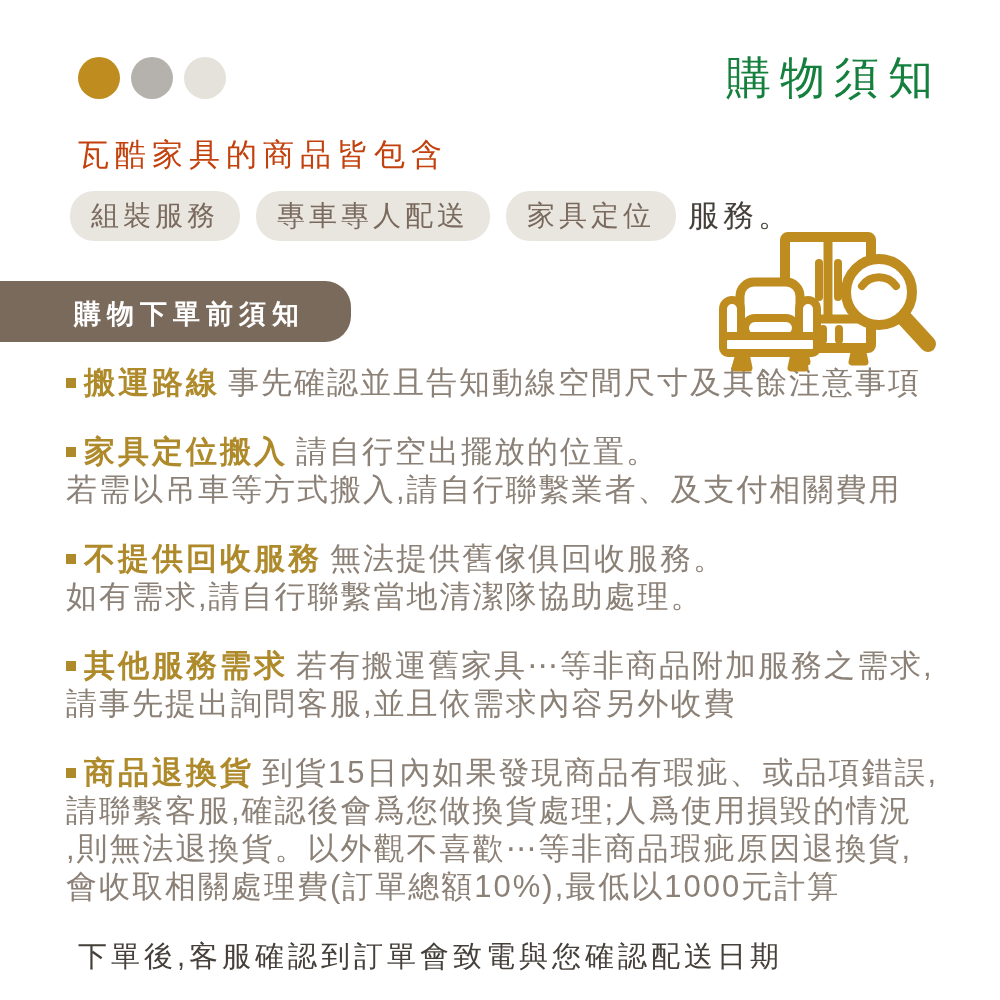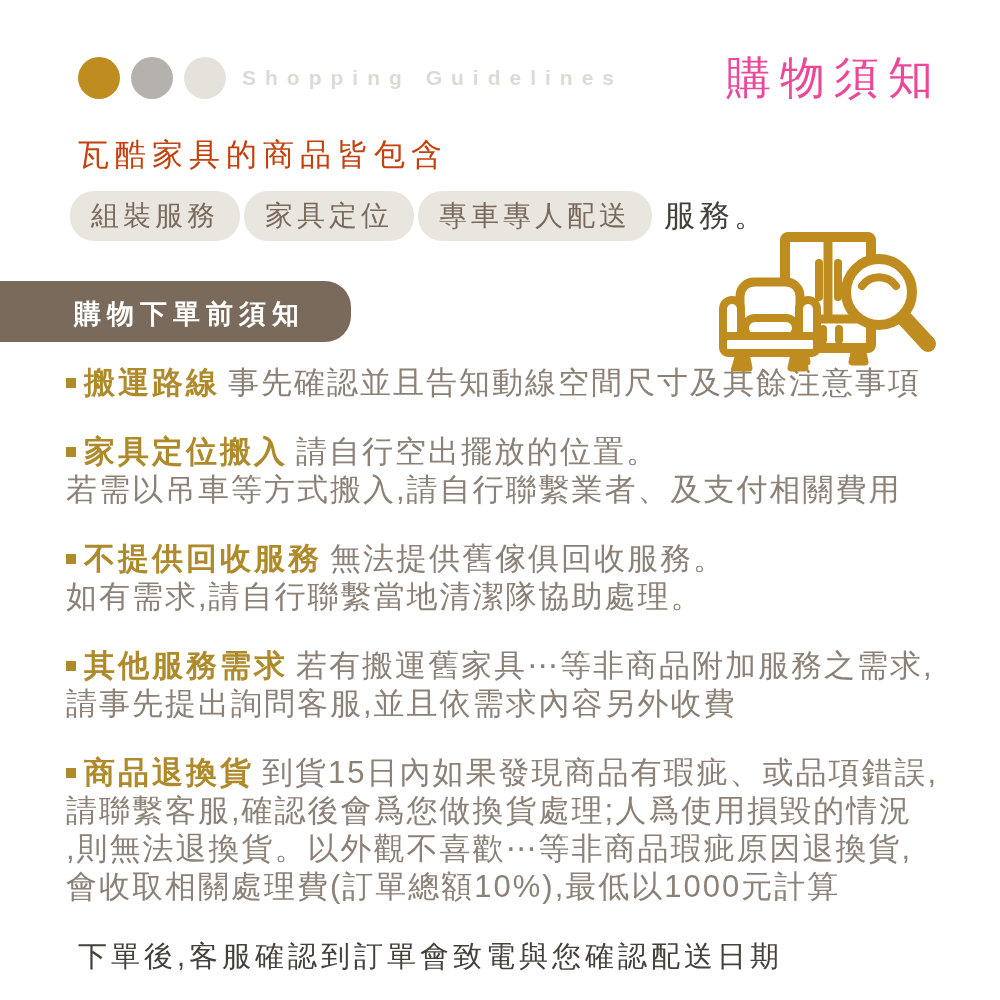--- a/index.html
+++ b/index.html
@@ -4,26 +4,26 @@
 <style>
   html,body{margin:0;padding:0;background:#ffffff;}
   body{font-family:"Liberation Sans","DejaVu Sans",sans-serif;}
   .page{position:relative;width:1000px;height:1000px;background:#ffffff;overflow:hidden;}
 
   
   .top-row{display:flex;align-items:center;margin:52px 58px 0 78px;height:52px;}
   .dots{display:flex;align-items:center;gap:11px;}
   .dot{width:42px;height:42px;border-radius:50%;}
   .sg-label{margin-left:16px;font-size:21px;font-weight:bold;letter-spacing:9px;color:#dedad3;white-space:nowrap;}
-  .page-title{margin-left:auto;font-size:45px;letter-spacing:9px;color:#ec4899;white-space:nowrap;}
+  .page-title{margin-left:auto;font-size:45px;letter-spacing:9px;color:#15803d;white-space:nowrap;}
 
   
   .intro-heading{margin:30px 0 0 78px;font-size:31px;letter-spacing:6px;color:#c2410c;}
   .pills-row{display:flex;align-items:center;margin:15px 0 0 70px;}
-  .pills{display:flex;gap:4px;font-family:Liberation Mono, monospace;}
+  .pills{display:flex;gap:16px;font-family:Liberation Mono, monospace;}
   .pill{background:#e9e6e0;color:#7a6a5e;border-radius:24px;padding:6px 21px;font-size:28px;letter-spacing:4px;white-space:nowrap;}
   .badges-suffix{margin-left:12px;font-size:31px;letter-spacing:4px;color:#45403a;}
 
   
   .banner{margin-top:40px;width:fit-content;background:#7a6a5c;color:#ffffff;font-weight:bold;font-size:27px;letter-spacing:6px;padding:15px 46px 10px 74px;border-radius:0 26px 26px 0;}
 
   
   .icon-wrap{position:absolute;top:230px;left:718px;width:218px;height:150px;}
 
   
@@ -42,31 +42,30 @@
 <body>
 
 <div class="page">
 
   <div class="top-row">
     <div class="dots">
       <span class="dot" style="background:#be8c1f"></span>
       <span class="dot" style="background:#b5b1ac"></span>
       <span class="dot" style="background:#e5e2db"></span>
     </div>
-    <span class="sg-label">Shopping Guidelines</span>
     <span class="page-title">購物須知</span>
   </div>
 
   <div class="intro-heading">瓦酷家具的商品皆包含</div>
 
   <div class="pills-row">
     <div class="pills">
         <span class="pill">組裝服務</span>
+        <span class="pill">專車專人配送</span>
         <span class="pill">家具定位</span>
-        <span class="pill">專車專人配送</span>
       </div>
     <span class="badges-suffix">服務。</span>
   </div>
 
   <div class="banner">購物下單前須知</div>
 
   <div class="icon-wrap">
     <svg width="218" height="150" viewBox="0 0 218 150" fill="none" xmlns="http://www.w3.org/2000/svg">
       <g stroke="#be8c1f" stroke-linejoin="round">
 

